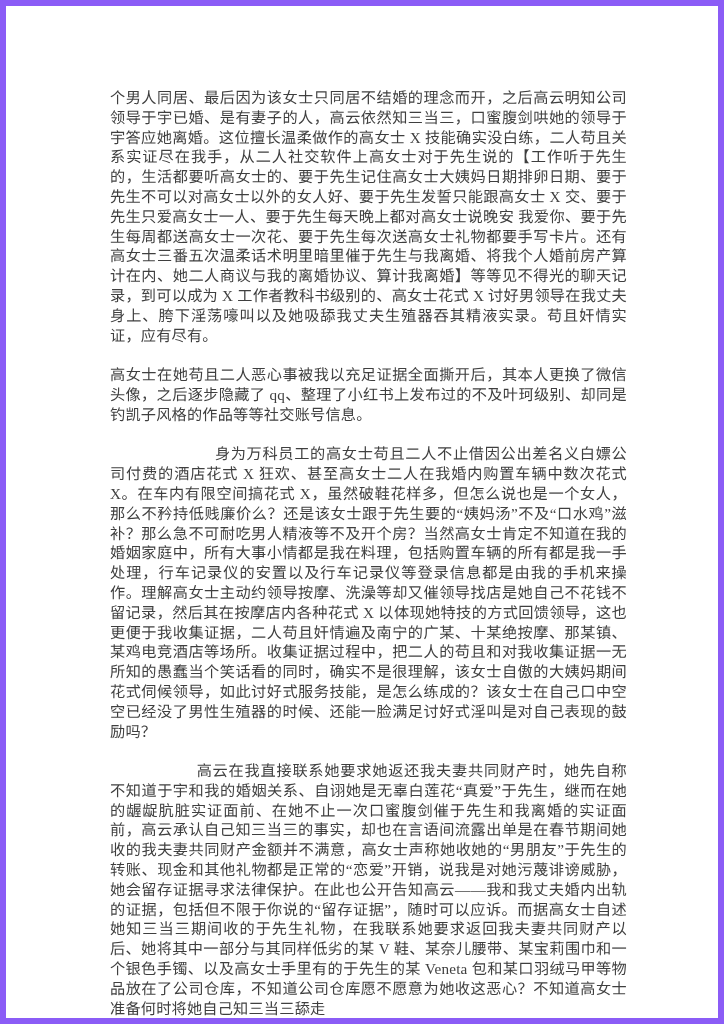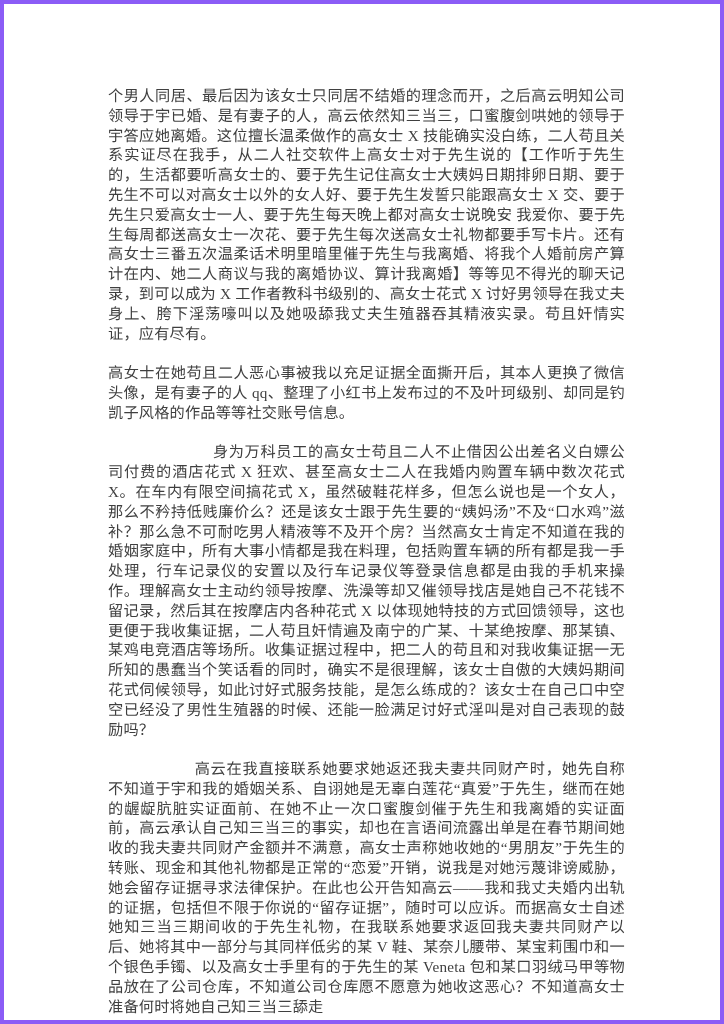--- a/index.html
+++ b/index.html
@@ -7,21 +7,21 @@
     padding: 0;
     background: #ffffff;
   }
   .page {
     position: relative;
     width: 724px;
     height: 1024px;
     margin: 0 auto;
     background: #ffffff;
     box-sizing: border-box;
-    border: 4px solid #8b5cf6;
+    border: 6px solid #8b5cf6;
     overflow: hidden;
     font-family: "Liberation Serif", "DejaVu Serif", serif;
   }
   .text-block {
     position: absolute;
     left: 104px;
     top: 82px;
     width: 517px;
     color: #3f3f3f;
     font-size: 15.2px;
@@ -40,17 +40,17 @@
   }
   p.indent-lg { text-indent: 6.9em; font-family: Liberation Serif, serif; }
   p.indent-md { text-indent: 5.7em; }
 </style>
 </head>
 <body>
 
 <div class="page">
   <div class="text-block">
     <p>个男人同居、最后因为该女士只同居不结婚的理念而开，之后高云明知公司领导于宇已婚、是有妻子的人，高云依然知三当三，口蜜腹剑哄她的领导于宇答应她离婚。这位擅长温柔做作的高女士 X 技能确实没白练，二人苟且关系实证尽在我手，从二人社交软件上高女士对于先生说的【工作听于先生的，生活都要听高女士的、要于先生记住高女士大姨妈日期排卵日期、要于先生不可以对高女士以外的女人好、要于先生发誓只能跟高女士 X 交、要于先生只爱高女士一人、要于先生每天晚上都对高女士说晚安 我爱你、要于先生每周都送高女士一次花、要于先生每次送高女士礼物都要手写卡片。还有高女士三番五次温柔话术明里暗里催于先生与我离婚、将我个人婚前房产算计在内、她二人商议与我的离婚协议、算计我离婚】等等见不得光的聊天记录，到可以成为 X 工作者教科书级别的、高女士花式 X 讨好男领导在我丈夫身上、胯下淫荡嚎叫以及她吸舔我丈夫生殖器吞其精液实录。苟且奸情实证，应有尽有。</p>
-    <p>高女士在她苟且二人恶心事被我以充足证据全面撕开后，其本人更换了微信头像，是有妻子的人 qq、整理了小红书上发布过的不及叶珂级别、却同是钓凯子风格的作品等等社交账号信息。</p>
+    <p>高女士在她苟且二人恶心事被我以充足证据全面撕开后，其本人更换了微信头像，之后逐步隐藏了 qq、整理了小红书上发布过的不及叶珂级别、却同是钓凯子风格的作品等等社交账号信息。</p>
     <p class="indent-lg">身为万科员工的高女士苟且二人不止借因公出差名义白嫖公司付费的酒店花式 X 狂欢、甚至高女士二人在我婚内购置车辆中数次花式 X。在车内有限空间搞花式 X，虽然破鞋花样多，但怎么说也是一个女人，那么不矜持低贱廉价么？还是该女士跟于先生要的“姨妈汤”不及“口水鸡”滋补？那么急不可耐吃男人精液等不及开个房？当然高女士肯定不知道在我的婚姻家庭中，所有大事小情都是我在料理，包括购置车辆的所有都是我一手处理，行车记录仪的安置以及行车记录仪等登录信息都是由我的手机来操作。理解高女士主动约领导按摩、洗澡等却又催领导找店是她自己不花钱不留记录，然后其在按摩店内各种花式 X 以体现她特技的方式回馈领导，这也更便于我收集证据，二人苟且奸情遍及南宁的广某、十某绝按摩、那某镇、某鸡电竞酒店等场所。收集证据过程中，把二人的苟且和对我收集证据一无所知的愚蠢当个笑话看的同时，确实不是很理解，该女士自傲的大姨妈期间花式伺候领导，如此讨好式服务技能，是怎么练成的？该女士在自己口中空空已经没了男性生殖器的时候、还能一脸满足讨好式淫叫是对自己表现的鼓励吗？</p>
     <p class="indent-md">高云在我直接联系她要求她返还我夫妻共同财产时，她先自称不知道于宇和我的婚姻关系、自诩她是无辜白莲花“真爱”于先生，继而在她的龌龊肮脏实证面前、在她不止一次口蜜腹剑催于先生和我离婚的实证面前，高云承认自己知三当三的事实，却也在言语间流露出单是在春节期间她收的我夫妻共同财产金额并不满意，高女士声称她收她的“男朋友”于先生的转账、现金和其他礼物都是正常的“恋爱”开销，说我是对她污蔑诽谤威胁，她会留存证据寻求法律保护。在此也公开告知高云——我和我丈夫婚内出轨的证据，包括但不限于你说的“留存证据”，随时可以应诉。而据高女士自述她知三当三期间收的于先生礼物，在我联系她要求返回我夫妻共同财产以后、她将其中一部分与其同样低劣的某 V 鞋、某奈儿腰带、某宝莉围巾和一个银色手镯、以及高女士手里有的于先生的某 Veneta 包和某口羽绒马甲等物品放在了公司仓库，不知道公司仓库愿不愿意为她收这恶心？不知道高女士准备何时将她自己知三当三舔走</p>
   </div>
 </div>
 
 </body></html>

